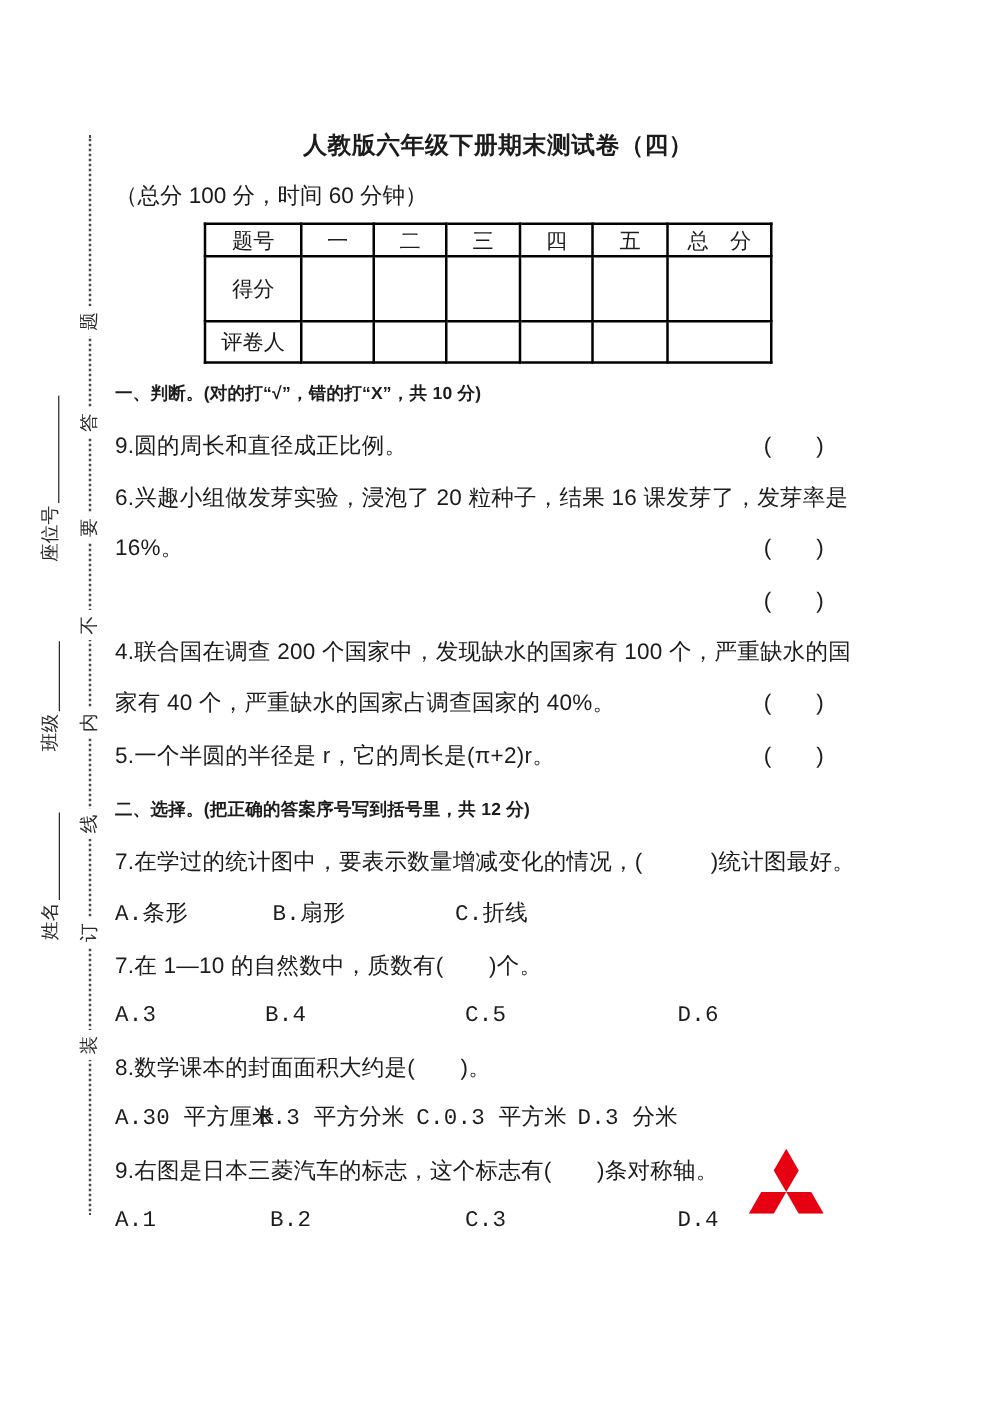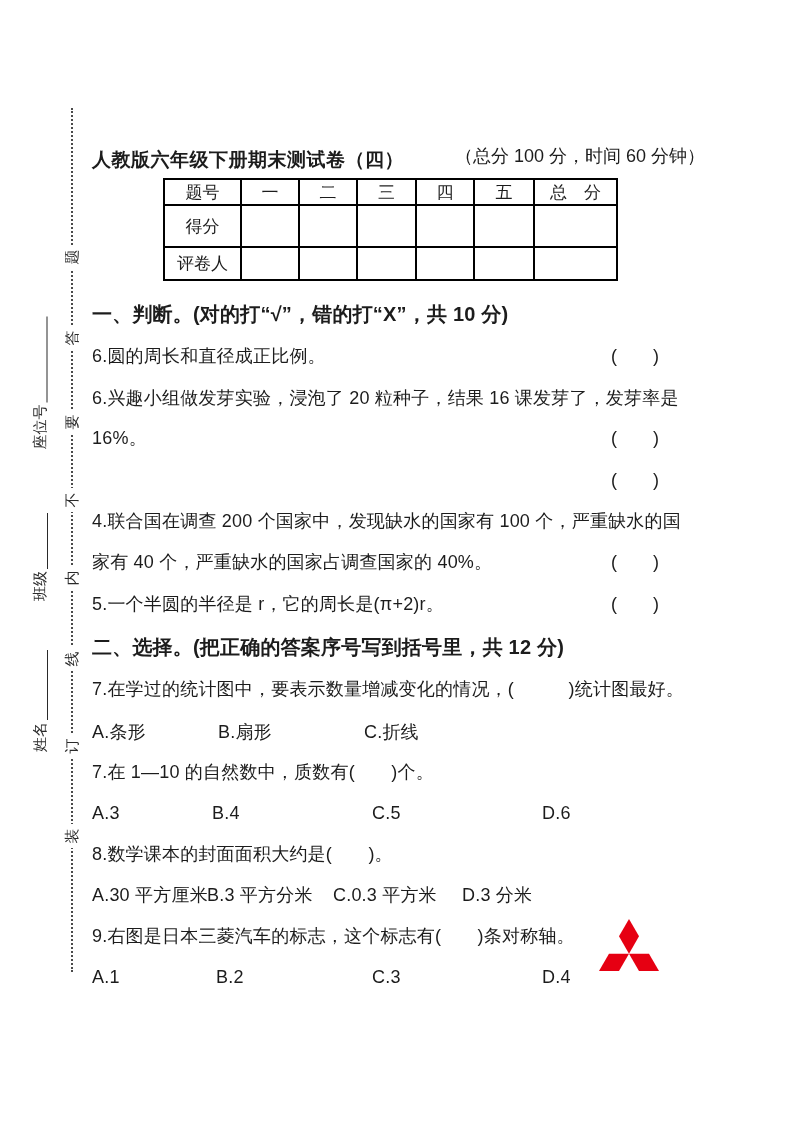--- a/index.html
+++ b/index.html
@@ -20,39 +20,39 @@
   }
   .vlabel {
     position:absolute; height:20px; display:flex; align-items:center;
     font-size:15px; color:#2a2a2a; white-space:nowrap;
     transform:rotate(-90deg);
   }
   .vlabel .rule { display:inline-block; height:14px; border-bottom:1.5px solid #2a2a2a; margin-left:2px; }
   
   .content { position:absolute; left:92px; top:0; width:613px; height:1122px; }
   .title {
-    position:absolute; top:103px; left:0; width:100%; text-align:left;
-    font-size:19px; font-weight:700; letter-spacing:0.5px;margin-top:44px;
+    position:absolute; top:103px; left:0; width:100%; text-align:center;
+    font-size:19px; font-weight:700; letter-spacing:0.5px;
   }
   .subtitle {
-    position:absolute; top:144px; left:0; width:100%; text-align:right;
+    position:absolute; top:144px; left:0; width:100%; text-align:left;
     font-size:18px; font-weight:400;
   }
   table.score { position:absolute; top:178px; left:71px; border-collapse:collapse; table-layout:fixed; }
   table.score td {
     border:2px solid #000; text-align:center; vertical-align:middle;
     font-size:17px; padding:0; overflow:hidden;
   }
   .line {
     position:absolute; left:0; width:100%;
     font-size:18px; line-height:23px; white-space:nowrap; letter-spacing:0.2px;
   }
-  .line.heading { font-weight:700; font-size:20px; }
+  .line.heading { font-weight:700; font-size:14px; }
   .bracket { position:absolute; right:46px; top:0; letter-spacing:0; }
-  .opt { position:absolute; top:0; }
+  .opt { position:absolute; top:0;font-family:Liberation Mono, monospace; }
   
   .logo { position:absolute; left:599px; top:919px; }
 </style>
 </head>
 <body>
 
 <div class="page">
 
   <div class="dotline"></div>
 
@@ -87,21 +87,21 @@
       <tbody>
           <tr style="height:26px">
         <td style="width:75px">题号</td>
         <td style="width:56px">一</td>
         <td style="width:56px">二</td>
         <td style="width:57px">三</td>
         <td style="width:56px">四</td>
         <td style="width:58px">五</td>
         <td style="width:81px">总　分</td>
       </tr>
-      <tr style="height:42px">
+      <tr style="height:52px">
         <td>得分</td>
         <td></td>
         <td></td>
         <td></td>
         <td></td>
         <td></td>
         <td></td>
       </tr>
       <tr style="height:33px">
         <td>评卷人</td>
@@ -111,21 +111,21 @@
         <td></td>
         <td></td>
         <td></td>
       </tr>
     </tbody>
       </table>
 
     <div class="line heading" style="top:303px">一、判断。(对的打“√”，错的打“X”，共 10 分)</div>
 
     <div class="line" style="top:345px">
-      <span>6.圆的周长和直径成正比例。</span>
+      <span>9.圆的周长和直径成正比例。</span>
       <span class="bracket">(　　)</span>
     </div>
 
     <div class="line" style="top:387px">
       <span>6.兴趣小组做发芽实验，浸泡了 20 粒种子，结果 16 课发芽了，发芽率是</span>
     </div>
     <div class="line" style="top:427px">
       <span>16%。</span>
       <span class="bracket">(　　)</span>
     </div>

